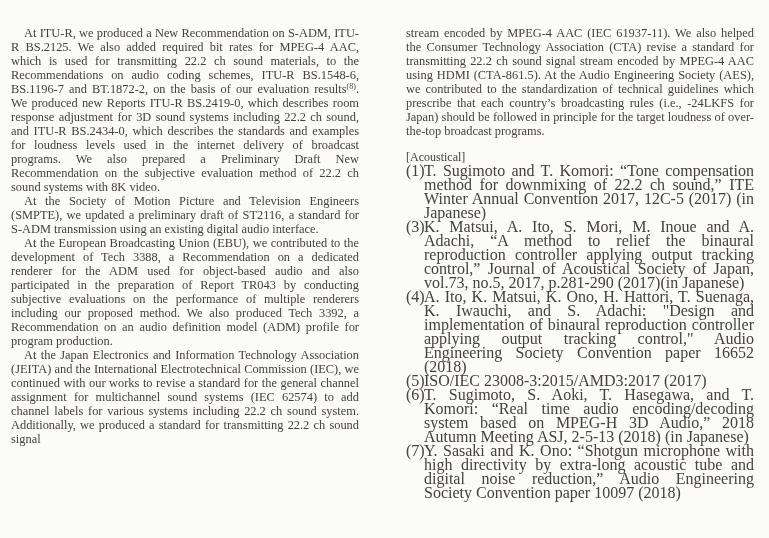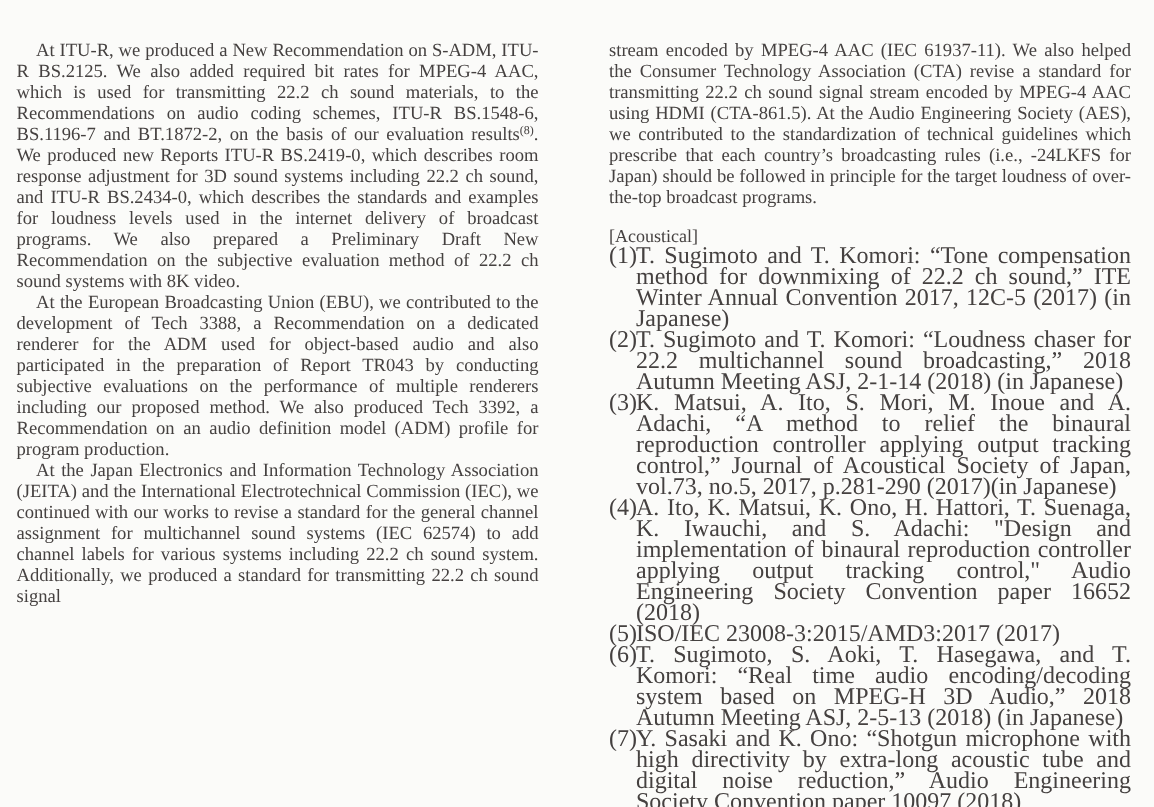--- a/index.html
+++ b/index.html
@@ -49,31 +49,31 @@
     text-indent: 0;
   }
 </style>
 </head>
 <body>
 
 <div class="page">
 
   <div class="col">
     <p class="body-para indent"><span>At ITU-R, we produced a New Recommendation on S-ADM, ITU-R BS.2125. We also added required bit rates for MPEG-4 AAC, which is used for transmitting 22.2 ch sound materials, to the Recommendations on audio coding schemes, ITU-R BS.1548-6, BS.1196-7 and BT.1872-2, on the basis of our evaluation results</span><sup class="fn">(8)</sup><span>. We produced new Reports ITU-R BS.2419-0, which describes room response adjustment for 3D sound systems including 22.2 ch sound, and ITU-R BS.2434-0, which describes the standards and examples for loudness levels used in the internet delivery of broadcast programs. We also prepared a Preliminary Draft New Recommendation on the subjective evaluation method of 22.2 ch sound systems with 8K video.</span></p>
+    <p class="body-para indent">At the Society of Motion Picture and Television Engineers (SMPTE), we updated a preliminary draft of ST2116, a standard for S-ADM transmission using an existing digital audio interface.</p>
     <p class="body-para indent">At the European Broadcasting Union (EBU), we contributed to the development of Tech 3388, a Recommendation on a dedicated renderer for the ADM used for object-based audio and also participated in the preparation of Report TR043 by conducting subjective evaluations on the performance of multiple renderers including our proposed method. We also produced Tech 3392, a Recommendation on an audio definition model (ADM) profile for program production.</p>
     <p class="body-para indent">At the Japan Electronics and Information Technology Association (JEITA) and the International Electrotechnical Commission (IEC), we continued with our works to revise a standard for the general channel assignment for multichannel sound systems (IEC 62574) to add channel labels for various systems including 22.2 ch sound system. Additionally, we produced a standard for transmitting 22.2 ch sound signal</p>
   </div>
 
   <div class="col">
     <p class="body-para">stream encoded by MPEG-4 AAC (IEC 61937-11). We also helped the Consumer Technology Association (CTA) revise a standard for transmitting 22.2 ch sound signal stream encoded by MPEG-4 AAC using HDMI (CTA-861.5). At the Audio Engineering Society (AES), we contributed to the standardization of technical guidelines which prescribe that each country’s broadcasting rules (i.e., -24LKFS for Japan) should be followed in principle for the target loudness of over-the-top broadcast programs.</p>
 
     <p class="refs-heading">[Acoustical]</p>
 
     <div class="ref-item"><span class="ref-marker">(1)</span><span>T. Sugimoto and T. Komori: “Tone compensation method for downmixing of 22.2 ch sound,” ITE Winter Annual Convention 2017, 12C-5 (2017) (in Japanese)</span></div>
-    <div class="ref-item"><span class="ref-marker">(2)</span><span>T. Sugimoto and T. Komori: “Loudness chaser for 22.2 multichannel sound broadcasting,” 2018 Autumn Meeting ASJ, 2-1-14 (2018) (in Japanese)</span></div>
     <div class="ref-item"><span class="ref-marker">(3)</span><span>K. Matsui, A. Ito, S. Mori, M. Inoue and A. Adachi, “A method to relief the binaural reproduction controller applying output tracking control,” Journal of Acoustical Society of Japan, vol.73, no.5, 2017, p.281-290 (2017)(in Japanese)</span></div>
     <div class="ref-item"><span class="ref-marker">(4)</span><span>A. Ito, K. Matsui, K. Ono, H. Hattori, T. Suenaga, K. Iwauchi, and S. Adachi: "Design and implementation of binaural reproduction controller applying output tracking control," Audio Engineering Society Convention paper 16652 (2018)</span></div>
     <div class="ref-item"><span class="ref-marker">(5)</span><span>ISO/IEC 23008-3:2015/AMD3:2017 (2017)</span></div>
     <div class="ref-item"><span class="ref-marker">(6)</span><span>T. Sugimoto, S. Aoki, T. Hasegawa, and T. Komori: “Real time audio encoding/decoding system based on MPEG-H 3D Audio,” 2018 Autumn Meeting ASJ, 2-5-13 (2018) (in Japanese)</span></div>
     <div class="ref-item"><span class="ref-marker">(7)</span><span>Y. Sasaki and K. Ono: “Shotgun microphone with high directivity by extra-long acoustic tube and digital noise reduction,” Audio Engineering Society Convention paper 10097 (2018)</span></div>
   </div>
 
 </div>
 
 </body></html>

